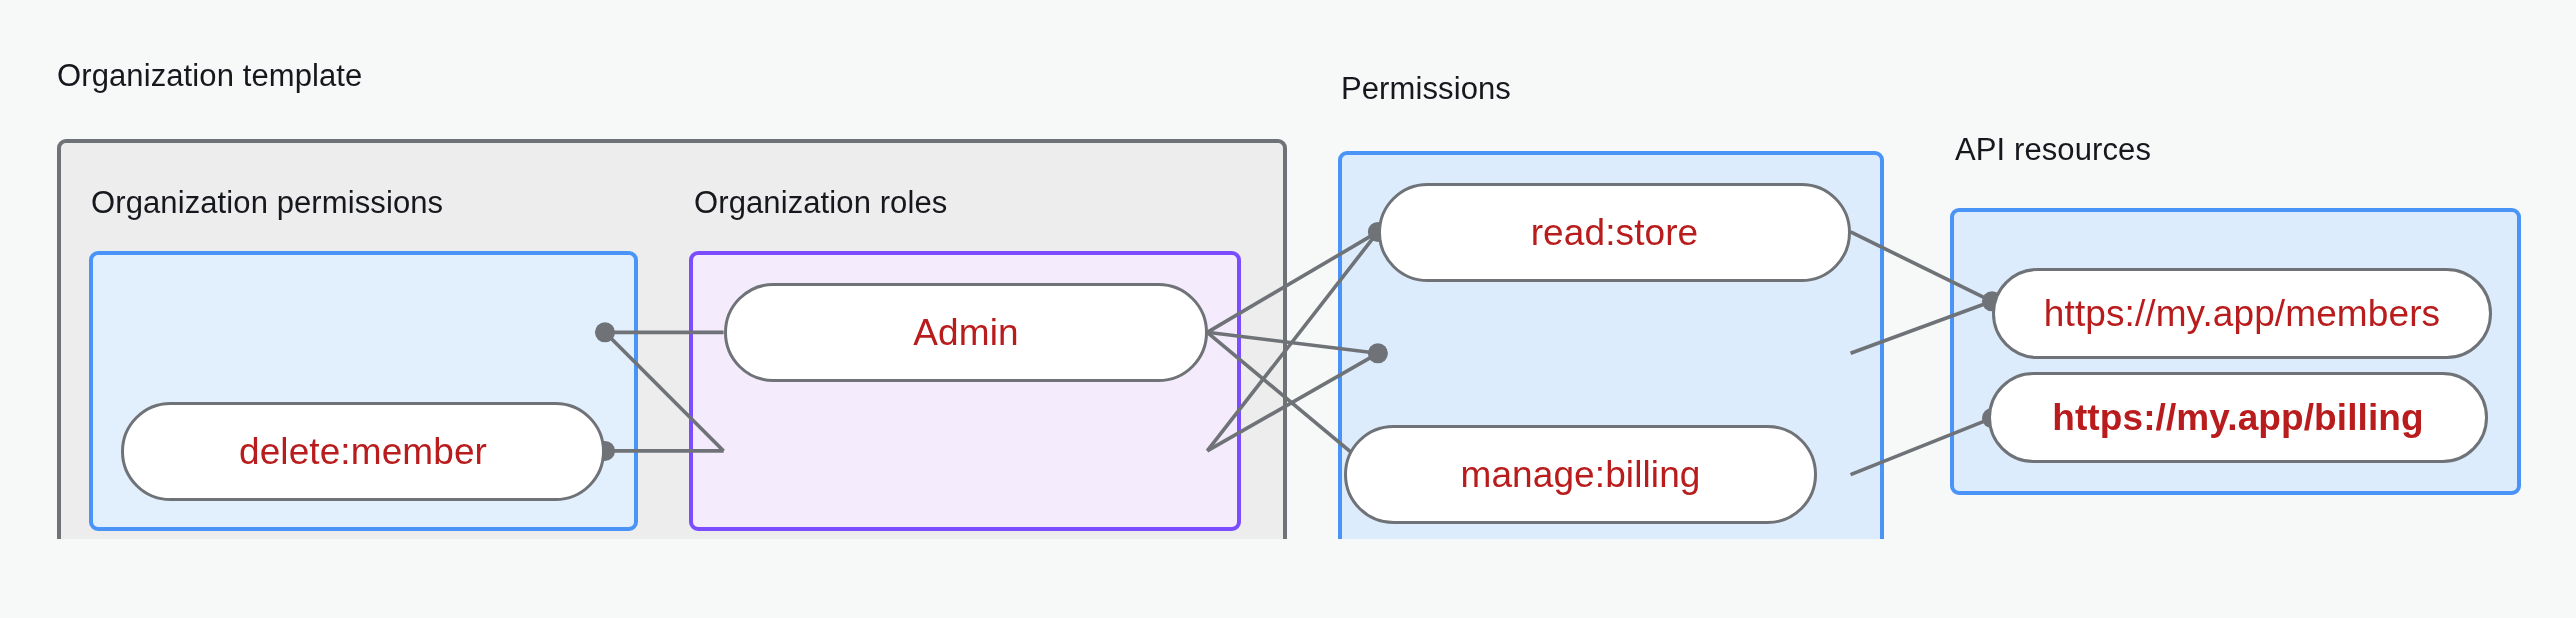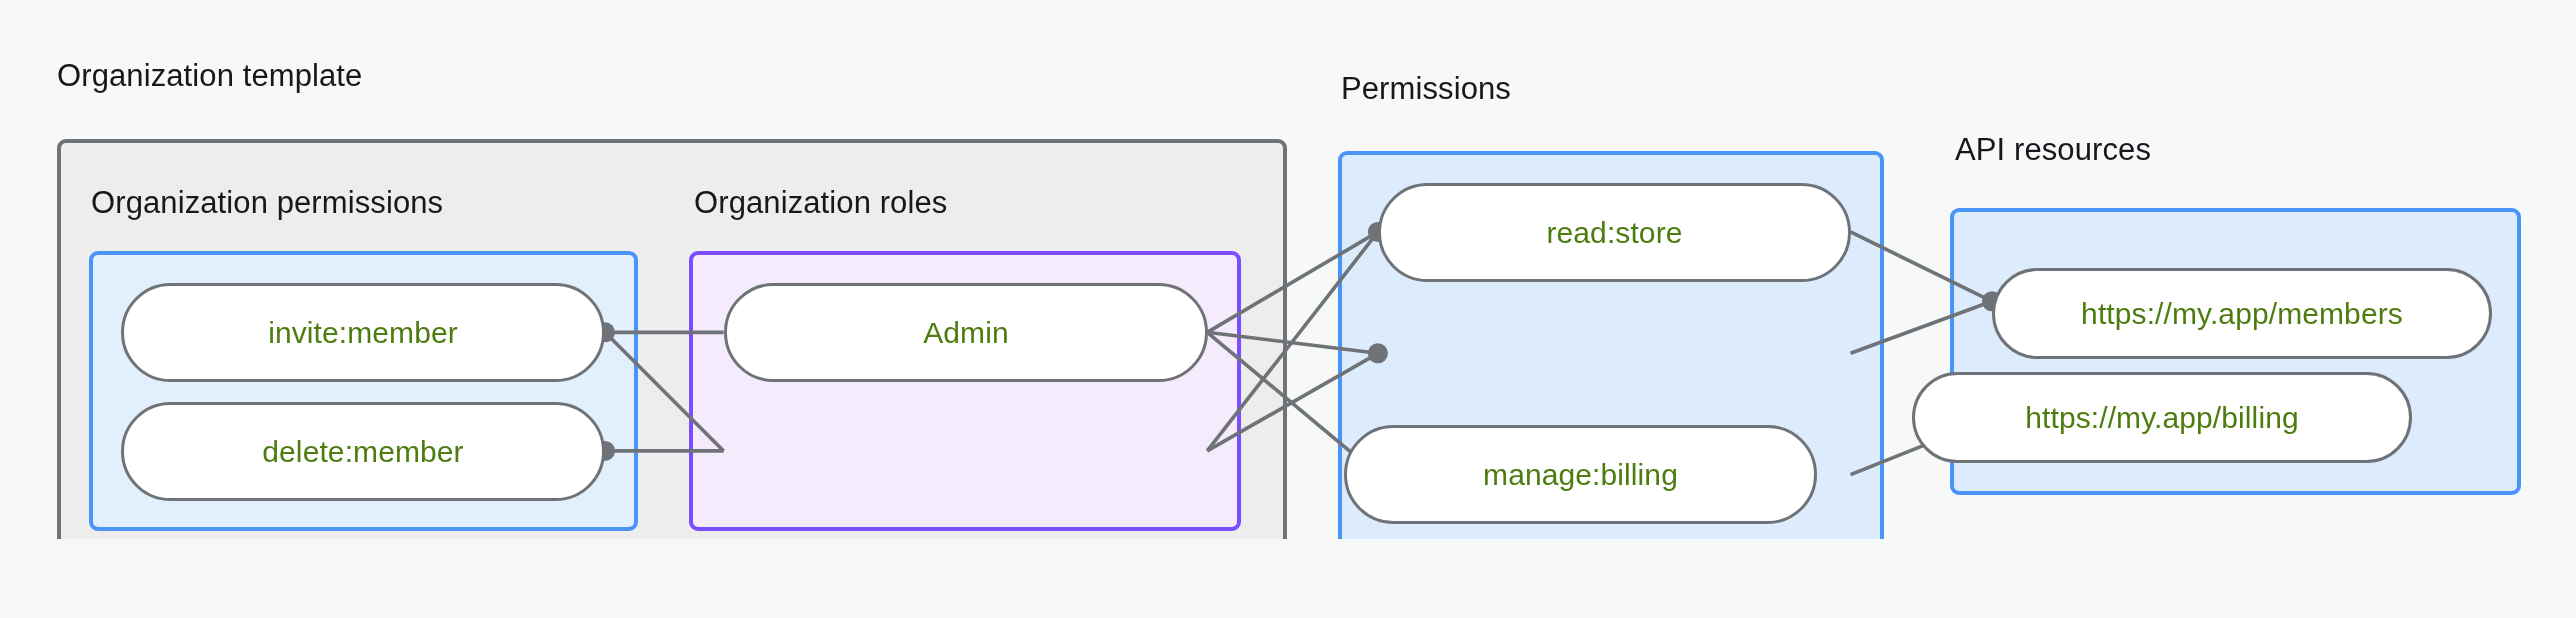--- a/index.html
+++ b/index.html
@@ -109,39 +109,39 @@
   
   .pill {
     position: absolute;
     box-sizing: border-box;
     background: #ffffff;
     border: 3.7px solid #6f7377;
     border-radius: 912px;
     display: flex;
     align-items: center;
     justify-content: center;
-    color: #4d7c0f;
-    font-size: 30px;
+    color: #b91c1c;
+    font-size: 37px;
     letter-spacing: 0.1px;
     z-index: 3;
   }
 
   
   .n-invite  { left: 121px;  top: 283px; width: 484px; height: 99px; }
   .n-delete  { left: 121px;  top: 402px; width: 484px; height: 99px; }
   
   .n-admin   { left: 724px;  top: 283px; width: 484px; height: 99px; }
   .n-member  { left: 724px;  top: 402px; width: 484px; height: 99px; }
   
   .n-read    { left: 1378px; top: 183px; width: 473px; height: 99px; }
   .n-update  { left: 1378px; top: 304px; width: 473px; height: 99px; }
   .n-billing { left: 1344px; top: 425px; width: 473px; height: 99px; text-align: center; }
   
   .n-members { left: 1992px; top: 268px; width: 500px; height: 91px; }
-  .n-billing-url { left: 1912px; top: 372px; width: 500px; height: 91px; }
+  .n-billing-url { left: 1988px; top: 372px; width: 500px; height: 91px; font-weight: bold; }
 
   
   #edges {
     position: absolute;
     left: 0;
     top: 0;
     width: 2576px;
     height: 619px;
     z-index: 2;
     pointer-events: none;
@@ -184,21 +184,20 @@
 
   <div class="group-title tpl-outer-title">Organization template</div>
   <div class="group tpl-outer"></div>
 
   <div class="group-title perm-inner-title">Organization permissions</div>
   <div class="group perm-inner"></div>
 
   <div class="group-title roles-inner-title">Organization roles</div>
   <div class="group roles-inner"></div>
 
-  <div class="pill n-invite">invite:member</div>
   <div class="pill n-delete">delete:member</div>
 
   <div class="pill n-admin">Admin</div>
 
   <div class="group-title permissions-box-title">Permissions</div>
   <div class="group permissions-box"></div>
 
   <div class="pill n-read">read:store</div>
   <div class="pill n-billing">manage:billing</div>
 

